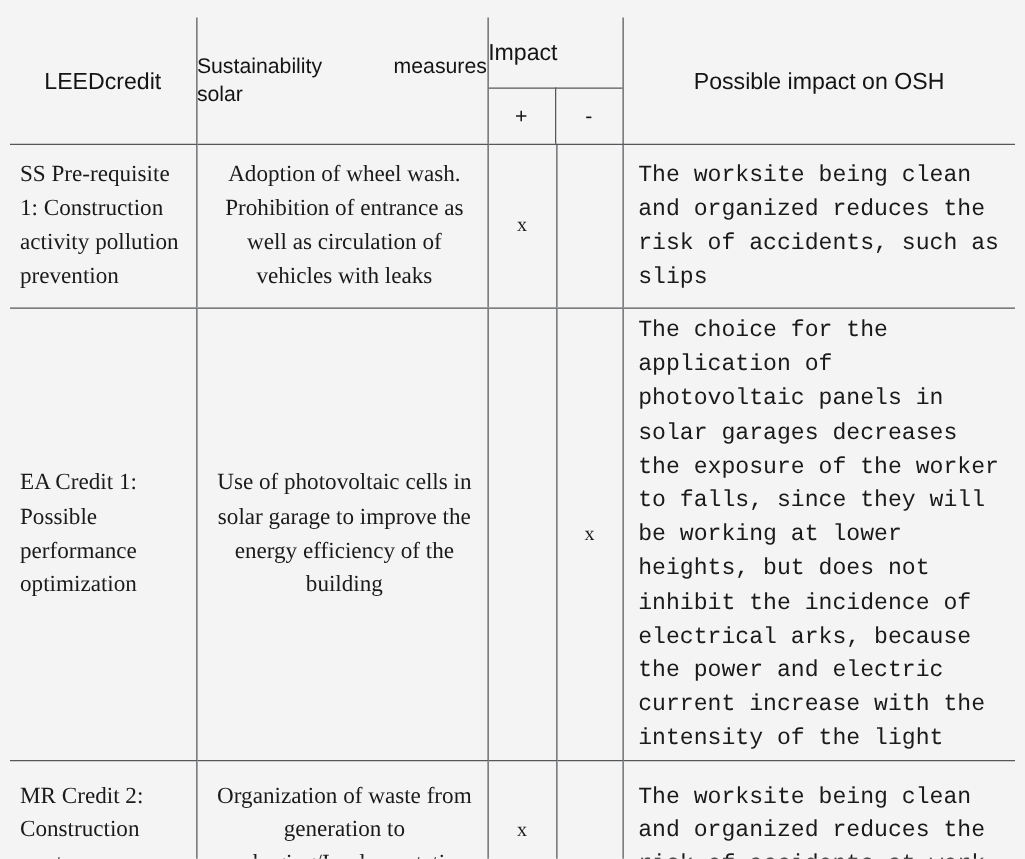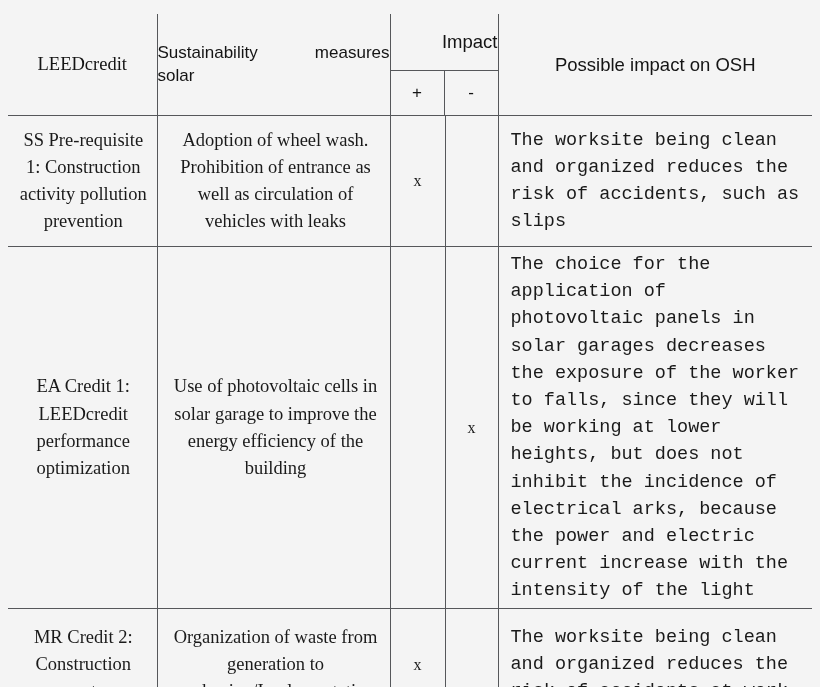--- a/index.html
+++ b/index.html
@@ -51,21 +51,21 @@
   }
 
   
   th {
     font-weight: normal;
     padding: 0;
     vertical-align: middle;
   }
 
   .hdr-credit {
-    font-family: Liberation Serif, serif;
+    font-family: Liberation Sans, sans-serif;
     font-size: 18.5px;
     text-align: center;
     color: #141414;
     height: 100px;
     padding: 0 6px;
   }
 
   .hdr-measure {
     font-family: "Liberation Sans", "DejaVu Sans", sans-serif;
     font-size: 17px;
@@ -107,21 +107,21 @@
     table-layout: fixed;
   }
   table.impact-inner td {
     padding: 0;
     font-weight: normal;
   }
   .impact-title {
     font-family: "Liberation Sans", "DejaVu Sans", sans-serif;
     font-size: 18.5px;
     color: #141414;
-    text-align: right;
+    text-align: left;
     height: 56px;
     vertical-align: middle;
     border-bottom: 1.3px solid #55575a;
   }
   .impact-sign {
     font-family: "Liberation Sans", "DejaVu Sans", sans-serif;
     font-size: 17px;
     color: #141414;
     text-align: center;
     vertical-align: middle;
@@ -135,21 +135,20 @@
     font-family: "Liberation Serif", "DejaVu Serif", serif;
     font-size: 18.5px;
     line-height: 1.47;
     color: #1a1a1a;
     vertical-align: middle;
     padding: 0;
   }
 
   td.credit {
     padding: 4px 6px 4px 8px;
-    text-align: center;
   }
   td.measure {
     border-left: 1.3px solid #55575a;
     padding: 4px 8px 4px 12px;
     text-align: center;
   }
   td.mark {
     text-align: center;
     font-size: 16px;
     vertical-align: middle;
@@ -223,21 +222,21 @@
         <td class="mark plus">x</td>
         <td class="mark minus"></td>
         <td class="osh">
           <span class="cell-text">The worksite being clean and organized reduces the risk of accidents, such as slips</span>
         </td>
       </tr>
 
 
       <tr class="body-row row-2">
         <td class="credit">
-          <span class="cell-text">EA Credit 1: LEEDcredit performance optimization</span>
+          <span class="cell-text">EA Credit 1: Possible performance optimization</span>
         </td>
         <td class="measure">
           <span class="cell-text">Use of photovoltaic cells in solar garage to improve the energy efficiency of the building</span>
         </td>
         <td class="mark plus"></td>
         <td class="mark minus">x</td>
         <td class="osh">
           <span class="cell-text">The choice for the application of photovoltaic panels in solar garages decreases the exposure of the worker to falls, since they will be working at lower heights, but does not inhibit the incidence of electrical arks, because the power and electric current increase with the intensity of the light</span>
         </td>
       </tr>

